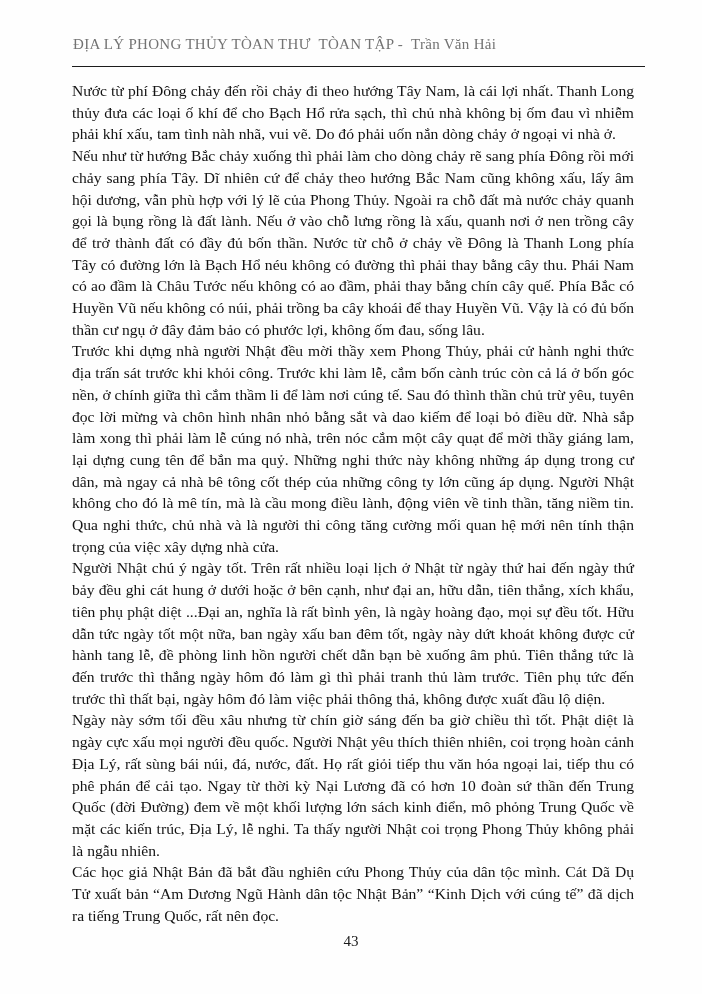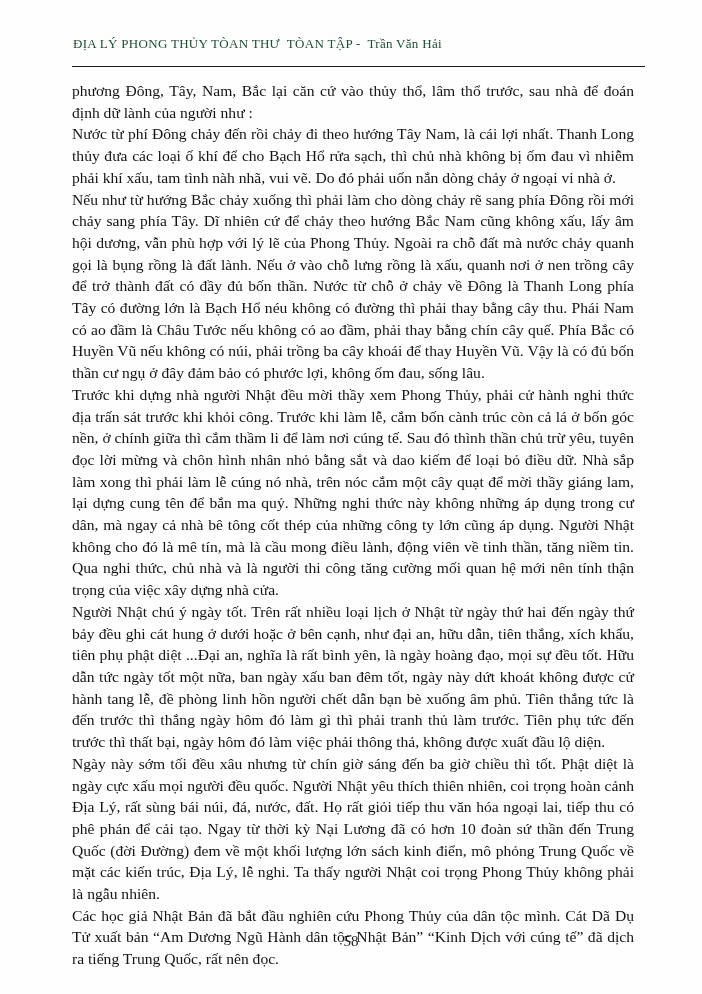--- a/index.html
+++ b/index.html
@@ -11,24 +11,24 @@
     position: relative;
     overflow: hidden;
   }
   .page {
     position: absolute; inset: 0;
     background: #fefefe;
   }
   .header {
     position: absolute;
     top: 36px; left: 73px; right: 50px;
-    font-size: 13px;
+    font-size: 15px;
     letter-spacing: 0.3px;
     white-space: pre-wrap;
-    color: #14532d;
+    color: #737373;
   }
   .rule {
     position: absolute;
     top: 66px; left: 72px;
     width: 573px; height: 0;
     border-top: 1.8px solid #1c1c1c;
   }
   .body-text {
     position: absolute;
     top: 80px; left: 72px;
@@ -50,24 +50,23 @@
 </head>
 <body>
 
 <div class="page">
 
   <div class="header">ĐỊA LÝ PHONG THỦY TÒAN THƯ  TÒAN TẬP -  Trần Văn Hải</div>
 
   <div class="rule"></div>
 
   <div class="body-text">
-    <p>phương Đông, Tây, Nam, Bắc lại căn cứ vào thủy thổ, lâm thổ trước, sau nhà để đoán định dữ lành của người như :</p>
     <p>Nước từ phí Đông chảy đến rồi chảy đi theo hướng Tây Nam, là cái lợi nhất. Thanh Long thủy đưa các loại ố khí để cho Bạch Hổ rửa sạch, thì chủ nhà không bị ốm đau vì nhiễm phải khí xấu, tam tình nàh nhã, vui vẽ. Do đó phải uốn nắn dòng chảy ở ngoại vi nhà ở.</p>
     <p>Nếu như từ hướng Bắc chảy xuống thì phải làm cho dòng chảy rẽ sang phía Đông rồi mới chảy sang phía Tây. Dĩ nhiên cứ để chảy theo hướng Bắc Nam cũng không xấu, lấy âm hội dương, vẫn phù hợp với lý lẽ của Phong Thủy. Ngoài ra chỗ đất mà nước chảy quanh gọi là bụng rồng là đất lành. Nếu ở vào chỗ lưng rồng là xấu, quanh nơi ở nen trồng cây để trở thành đất có đầy đủ bốn thần. Nước từ chỗ ở chảy về Đông là Thanh Long phía Tây có đường lớn là Bạch Hổ néu không có đường thì phải thay bằng cây thu. Phái Nam có ao đầm là Châu Tước nếu không có ao đầm, phải thay bằng chín cây quế. Phía Bắc có Huyền Vũ nếu không có núi, phải trồng ba cây khoái để thay Huyền Vũ. Vậy là có đủ bốn thần cư ngụ ở đây đảm bảo có phước lợi, không ốm đau, sống lâu.</p>
     <p>Trước khi dựng nhà người Nhật đều mời thầy xem Phong Thủy, phải cử hành nghi thức địa trấn sát trước khi khỏi công. Trước khi làm lễ, cắm bốn cành trúc còn cả lá ở bốn góc nền, ở chính giữa thì cắm thầm li để làm nơi cúng tế. Sau đó thình thần chủ trừ yêu, tuyên đọc lời mừng và chôn hình nhân nhỏ bằng sắt và dao kiếm để loại bỏ điều dữ. Nhà sắp làm xong thì phải làm lễ cúng nó nhà, trên nóc cắm một cây quạt để mời thầy giáng lam, lại dựng cung tên để bắn ma quỷ. Những nghi thức này không những áp dụng trong cư dân, mà ngay cả nhà bê tông cốt thép của những công ty lớn cũng áp dụng. Người Nhật không cho đó là mê tín, mà là cầu mong điều lành, động viên về tinh thần, tăng niềm tin. Qua nghi thức, chủ nhà và là người thi công tăng cường mối quan hệ mới nên tính thận trọng của việc xây dựng nhà cửa.</p>
     <p>Người Nhật chú ý ngày tốt. Trên rất nhiều loại lịch ở Nhật từ ngày thứ hai đến ngày thứ bảy đều ghi cát hung ở dưới hoặc ở bên cạnh, như đại an, hữu dẫn, tiên thắng, xích khẩu, tiên phụ phật diệt ...Đại an, nghĩa là rất bình yên, là ngày hoàng đạo, mọi sự đều tốt. Hữu dẫn tức ngày tốt một nữa, ban ngày xấu ban đêm tốt, ngày này dứt khoát không được cử hành tang lễ, đề phòng linh hồn người chết dẫn bạn bè xuống âm phủ. Tiên thắng tức là đến trước thì thắng ngày hôm đó làm gì thì phải tranh thủ làm trước. Tiên phụ tức đến trước thì thất bại, ngày hôm đó làm việc phải thông thả, không được xuất đầu lộ diện.</p>
     <p>Ngày này sớm tối đều xâu nhưng từ chín giờ sáng đến ba giờ chiều thì tốt. Phật diệt là ngày cực xấu mọi người đều quốc. Người Nhật yêu thích thiên nhiên, coi trọng hoàn cảnh Địa Lý, rất sùng bái núi, đá, nước, đất. Họ rất giỏi tiếp thu văn hóa ngoại lai, tiếp thu có phê phán để cải tạo. Ngay từ thời kỳ Nại Lương đã có hơn 10 đoàn sứ thần đến Trung Quốc (đời Đường) đem về một khối lượng lớn sách kinh điển, mô phỏng Trung Quốc về mặt các kiến trúc, Địa Lý, lễ nghi. Ta thấy người Nhật coi trọng Phong Thủy không phải là ngẫu nhiên.</p>
     <p>Các học giả Nhật Bản đã bắt đầu nghiên cứu Phong Thủy của dân tộc mình. Cát Dã Dụ Tử xuất bản “Am Dương Ngũ Hành dân tộc Nhật Bản” “Kinh Dịch với cúng tế” đã dịch ra tiếng Trung Quốc, rất nên đọc.</p>
   </div>
 
-  <div class="page-number">58</div>
+  <div class="page-number">43</div>
 
 </div>
 
 </body></html>

